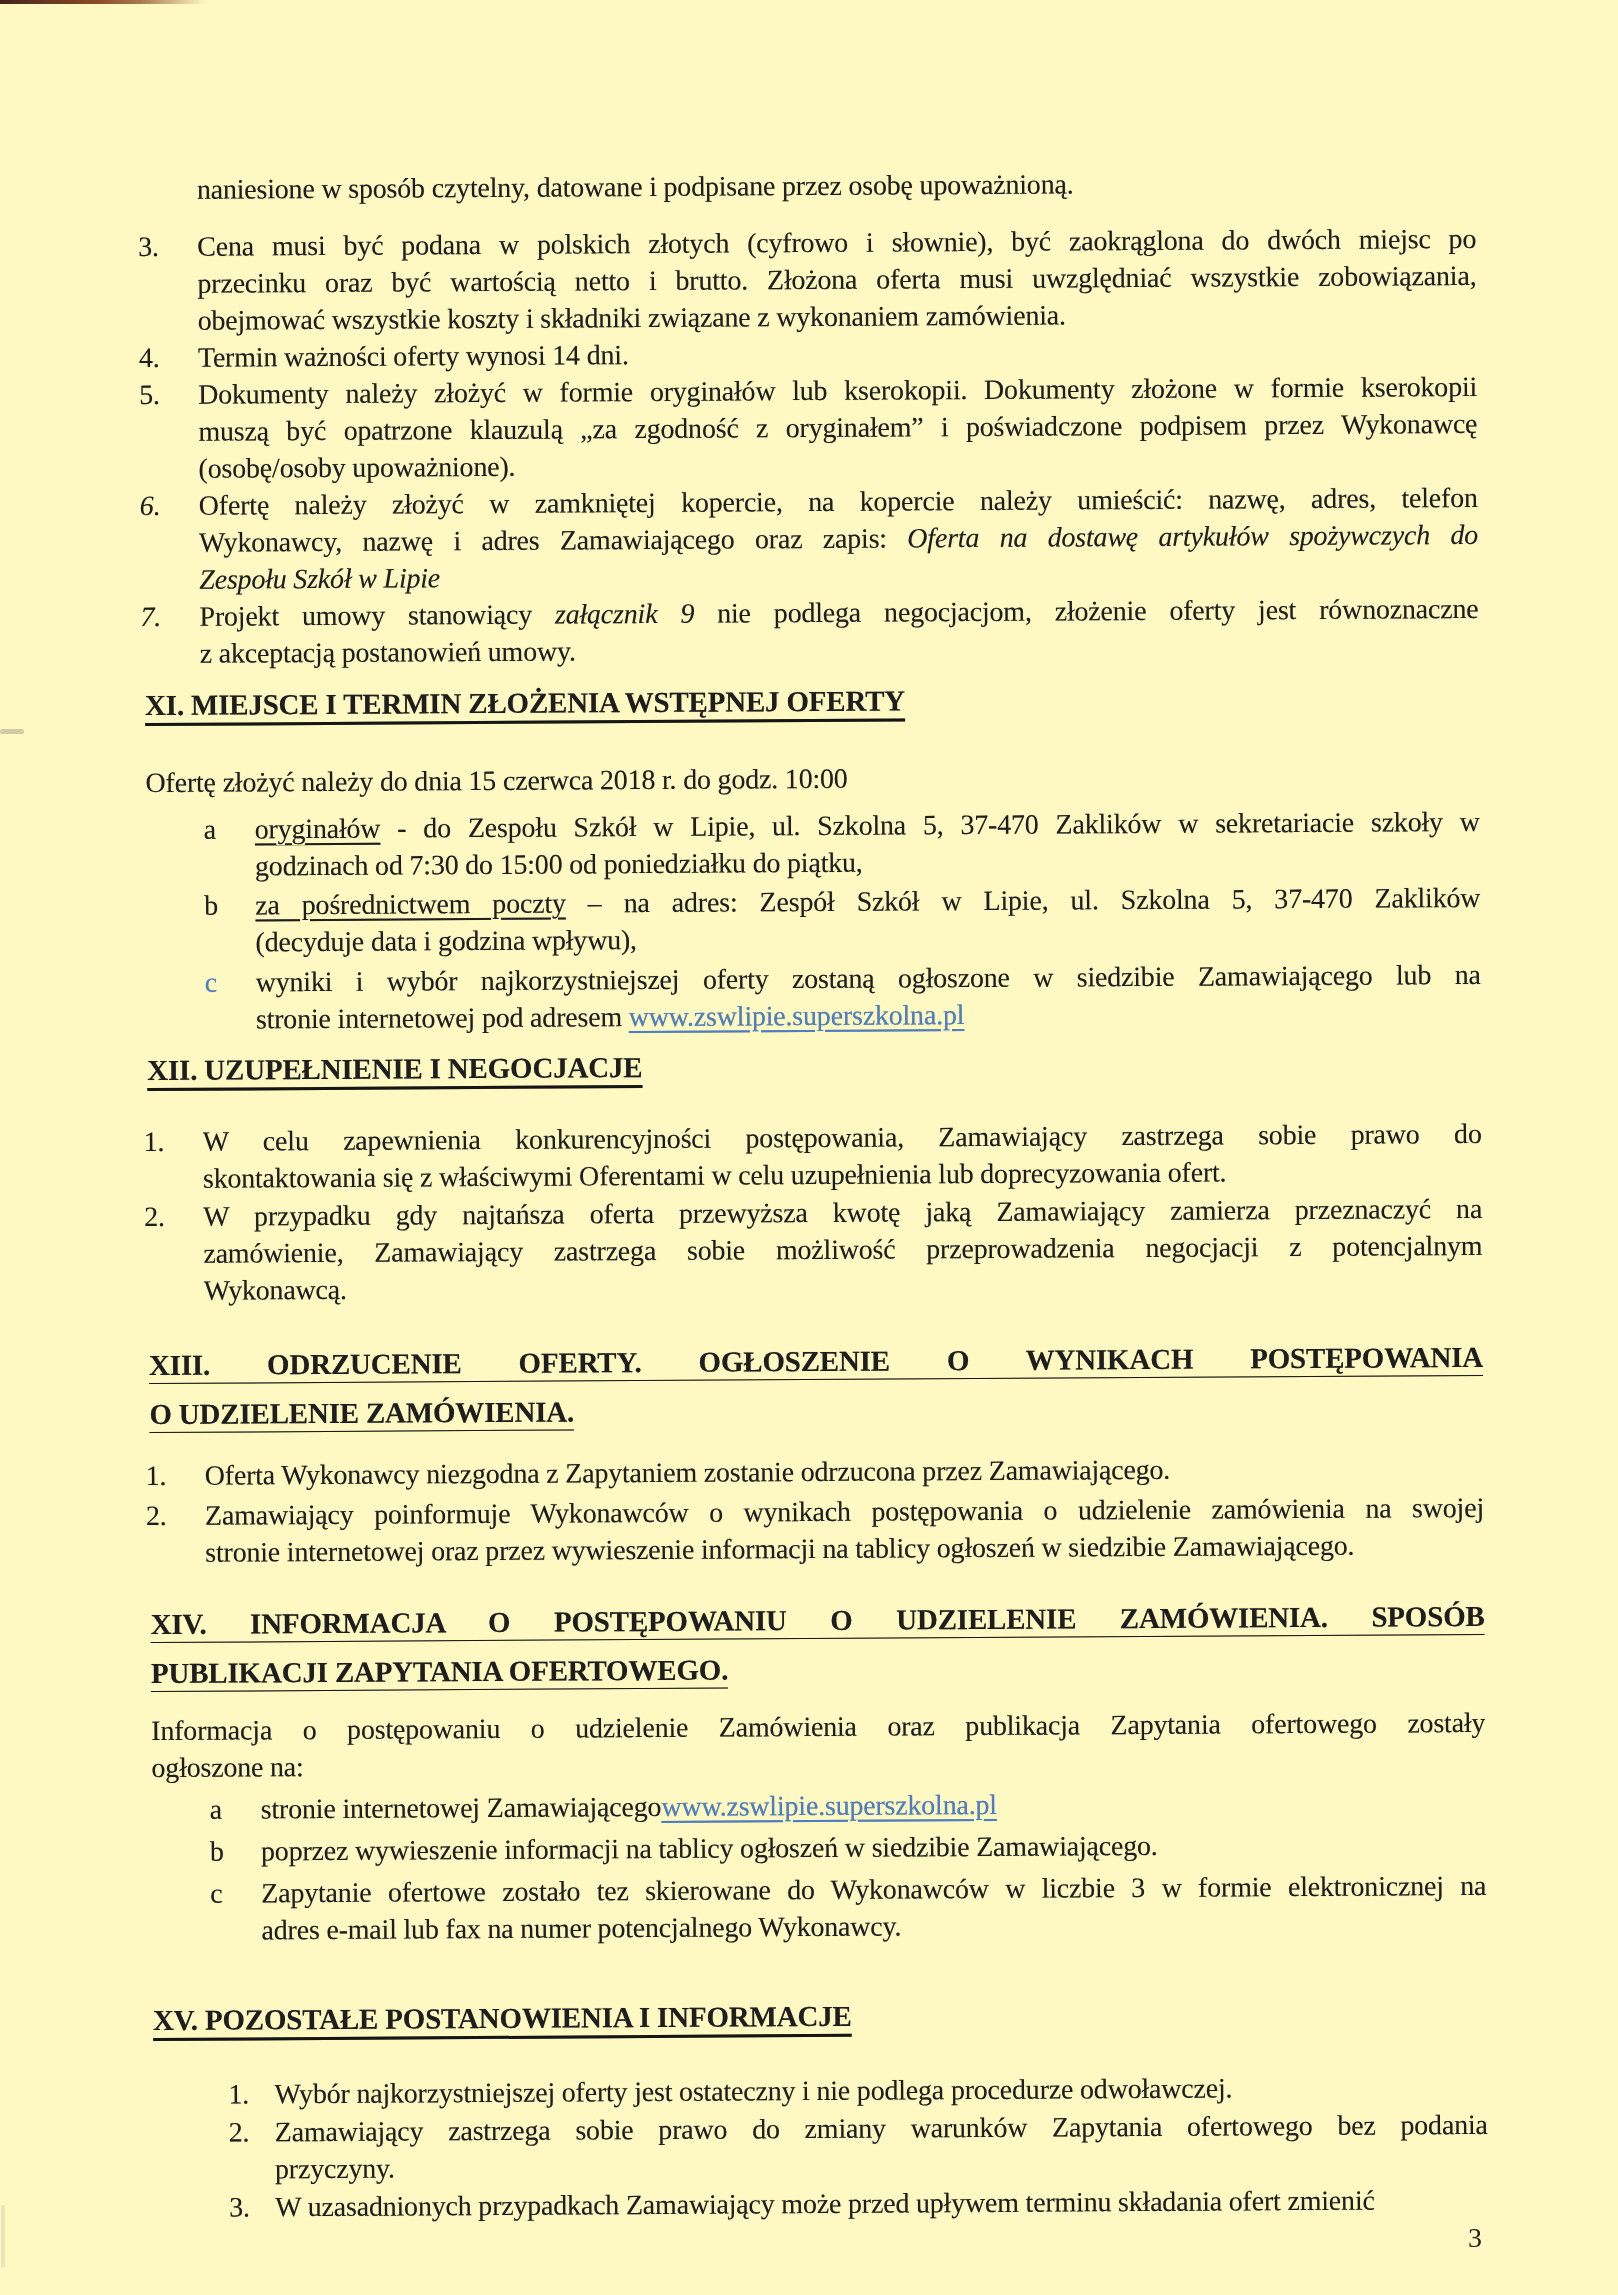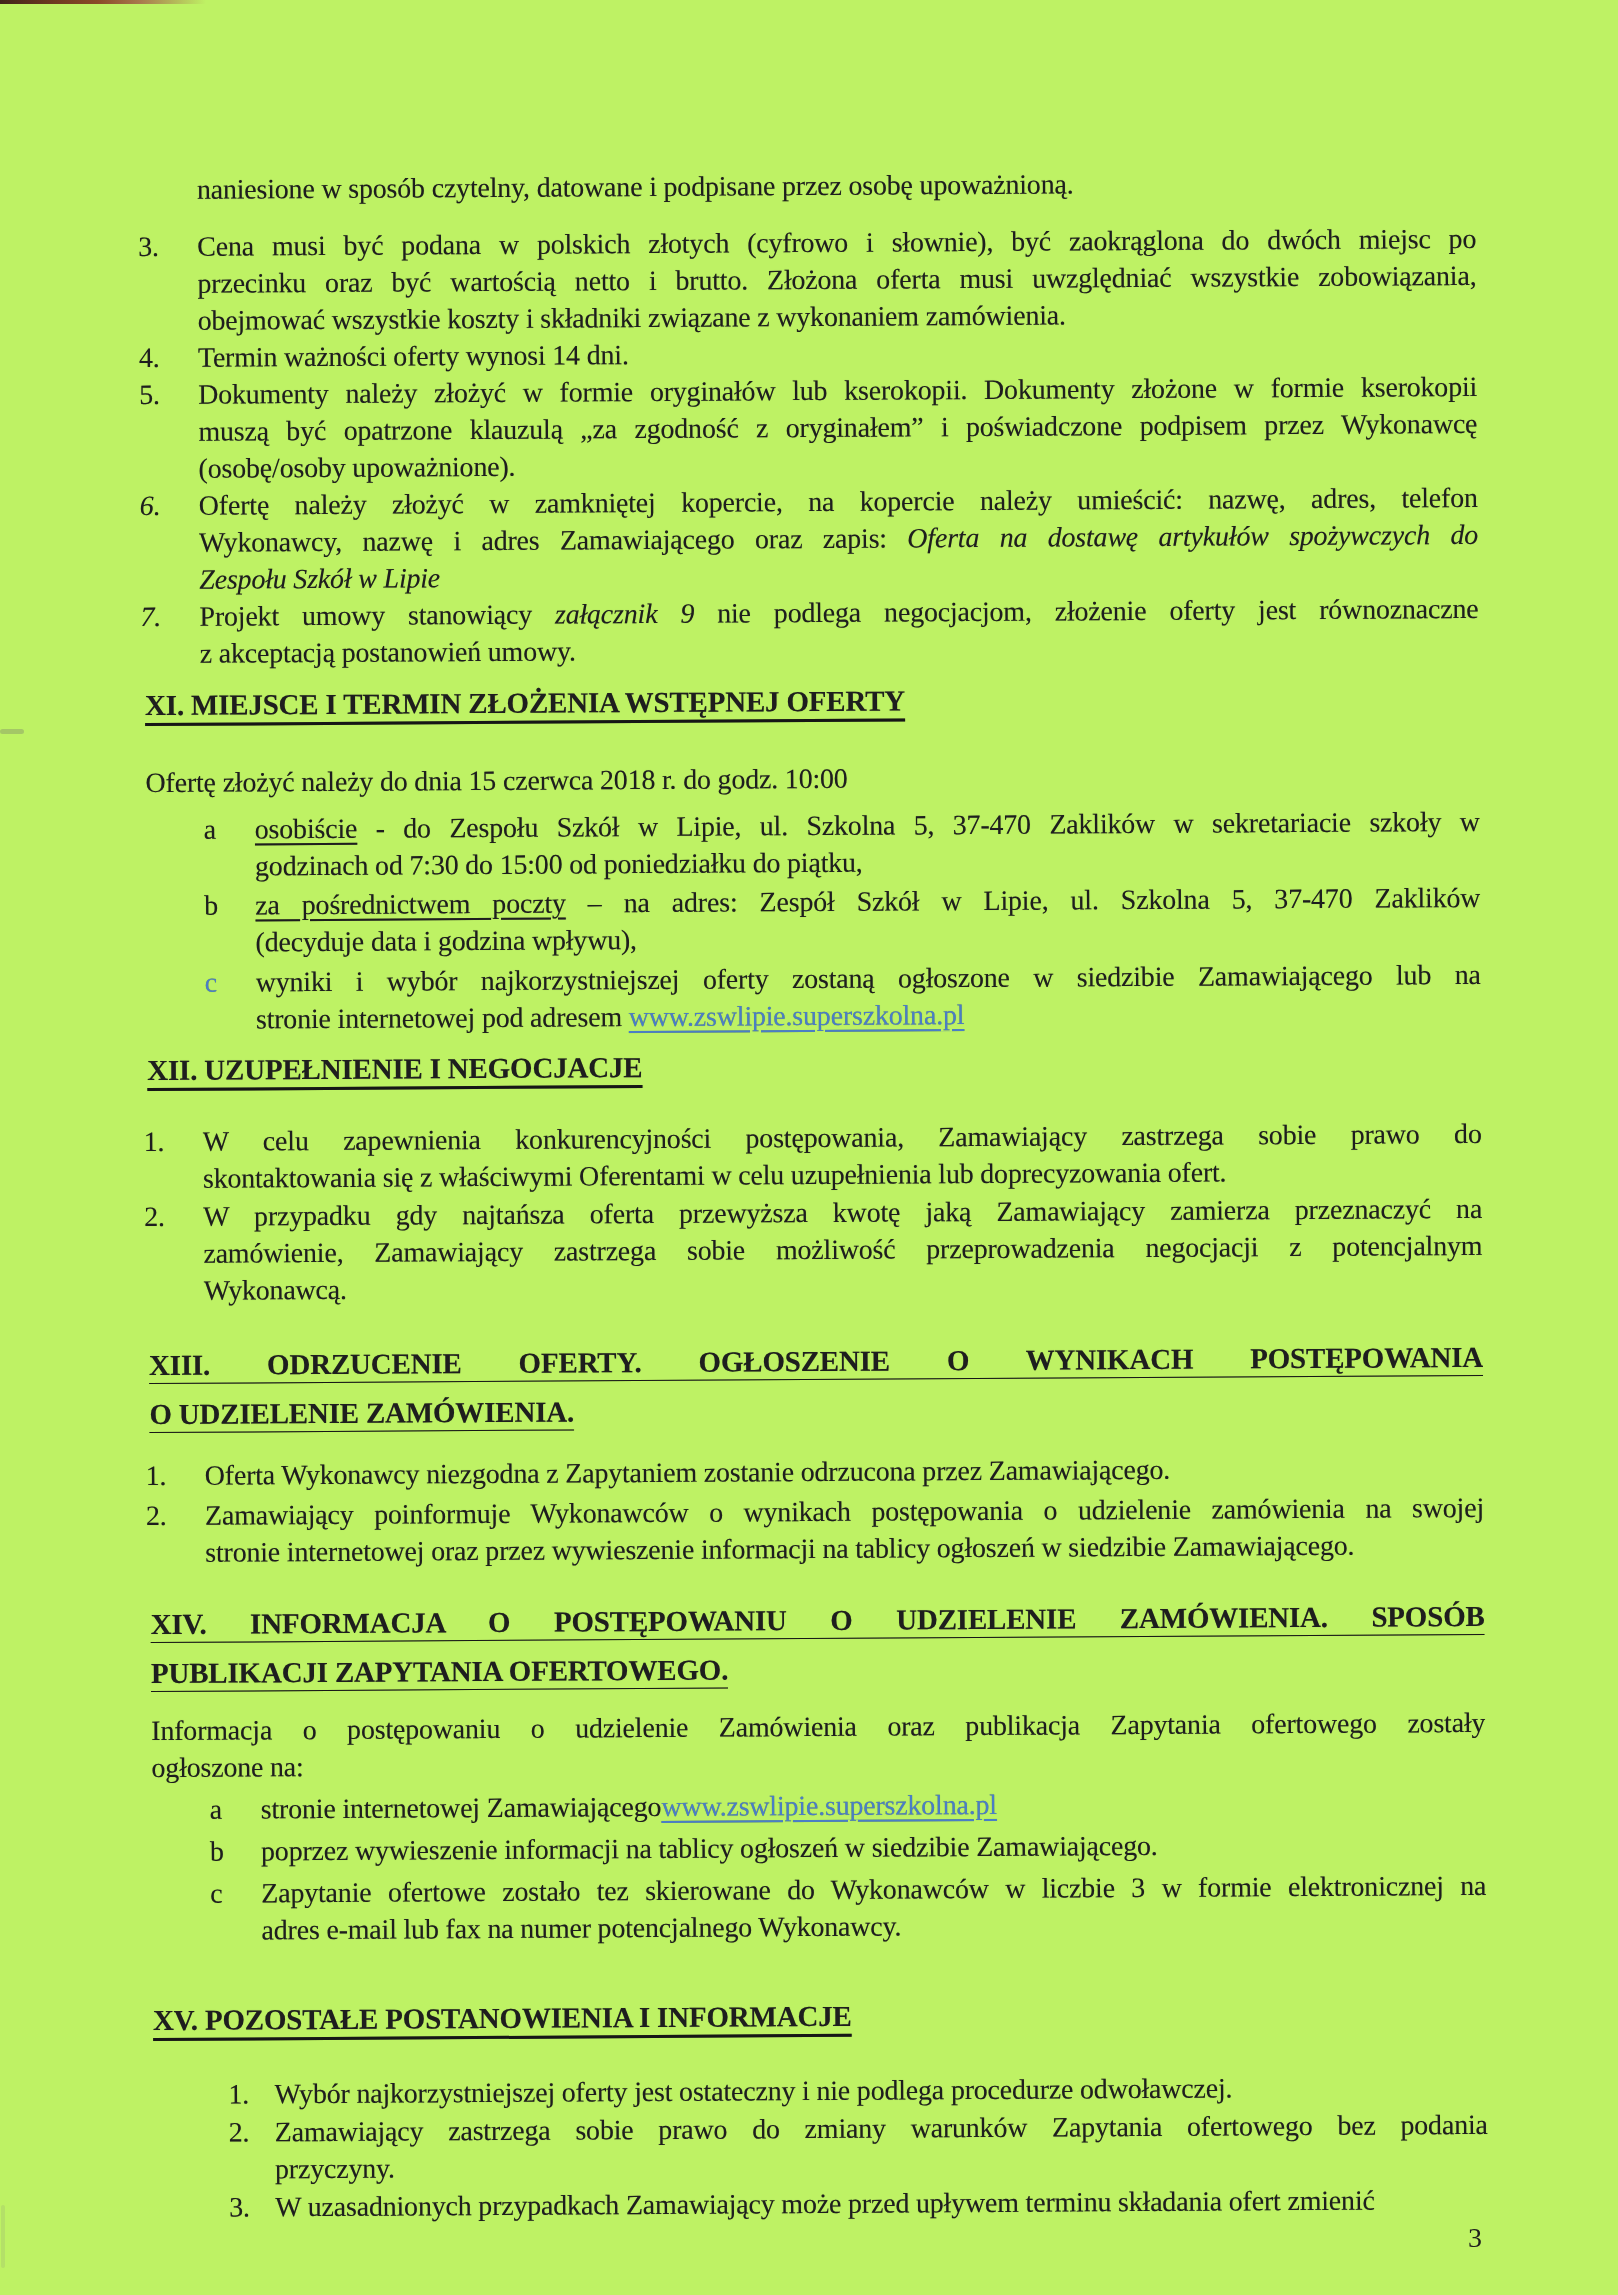--- a/index.html
+++ b/index.html
@@ -1,19 +1,19 @@
 <!DOCTYPE html>
 <html lang="pl" style="font-size:10.5px"><head>
 <meta charset="utf-8">
 <style>
   html,body { margin:0; padding:0; background:#e8e8e8; }
   .page {
     position: relative;
     width: 1618px; height: 2295px;
-    background: #bef264;
+    background: #fef9c3;
     overflow: hidden;
     font-family: "Liberation Serif", "DejaVu Serif", serif;
     color: #1e1e1e;
   }
   .scan-top-line {
     position:absolute; top:0; left:0; width:217px; height:4px;
     background: linear-gradient(90deg, #42241a 0%, #6e3a20 25%, #8a4a28 45%, #a97a4e 65%, rgba(252,252,251,0) 95%);
   }
   .scan-smudge-1 {
     position:absolute; left:0; top:729px; width:24px; height:5.3px;
@@ -98,21 +98,21 @@
       <span class="num it">7.</span>
       <div class="jline"><span>Projekt umowy stanowiący </span><span class="it">załącznik 9</span><span> nie podlega negocjacjom, złożenie oferty jest równoznaczne</span></div>
       <div class="lline">z akceptacją postanowień umowy.</div>
     </div>
 
     <div class="heading m-h11"><span class="hu">XI. MIEJSCE I TERMIN ZŁOŻENIA WSTĘPNEJ OFERTY</span></div>
     <div class="para m-p11 lline">Ofertę złożyć należy do dnia 15 czerwca 2018 r. do godz. 10:00</div>
 
     <div class="sub m-a11">
       <span class="letter">a</span>
-      <div class="jline"><span class="ul">osobiście</span><span> - do Zespołu Szkół w Lipie, ul. Szkolna 5, 37-470 Zaklików w sekretariacie szkoły w</span></div>
+      <div class="jline"><span class="ul">oryginałów</span><span> - do Zespołu Szkół w Lipie, ul. Szkolna 5, 37-470 Zaklików w sekretariacie szkoły w</span></div>
       <div class="lline">godzinach od 7:30 do 15:00 od poniedziałku do piątku,</div>
     </div>
 
     <div class="sub m-b11">
       <span class="letter">b</span>
       <div class="jline"><span class="ul">za pośrednictwem poczty</span><span> – na adres: Zespół Szkół w Lipie, ul. Szkolna 5, 37-470 Zaklików</span></div>
       <div class="lline">(decyduje data i godzina wpływu),</div>
     </div>
 
     <div class="sub m-c11">

